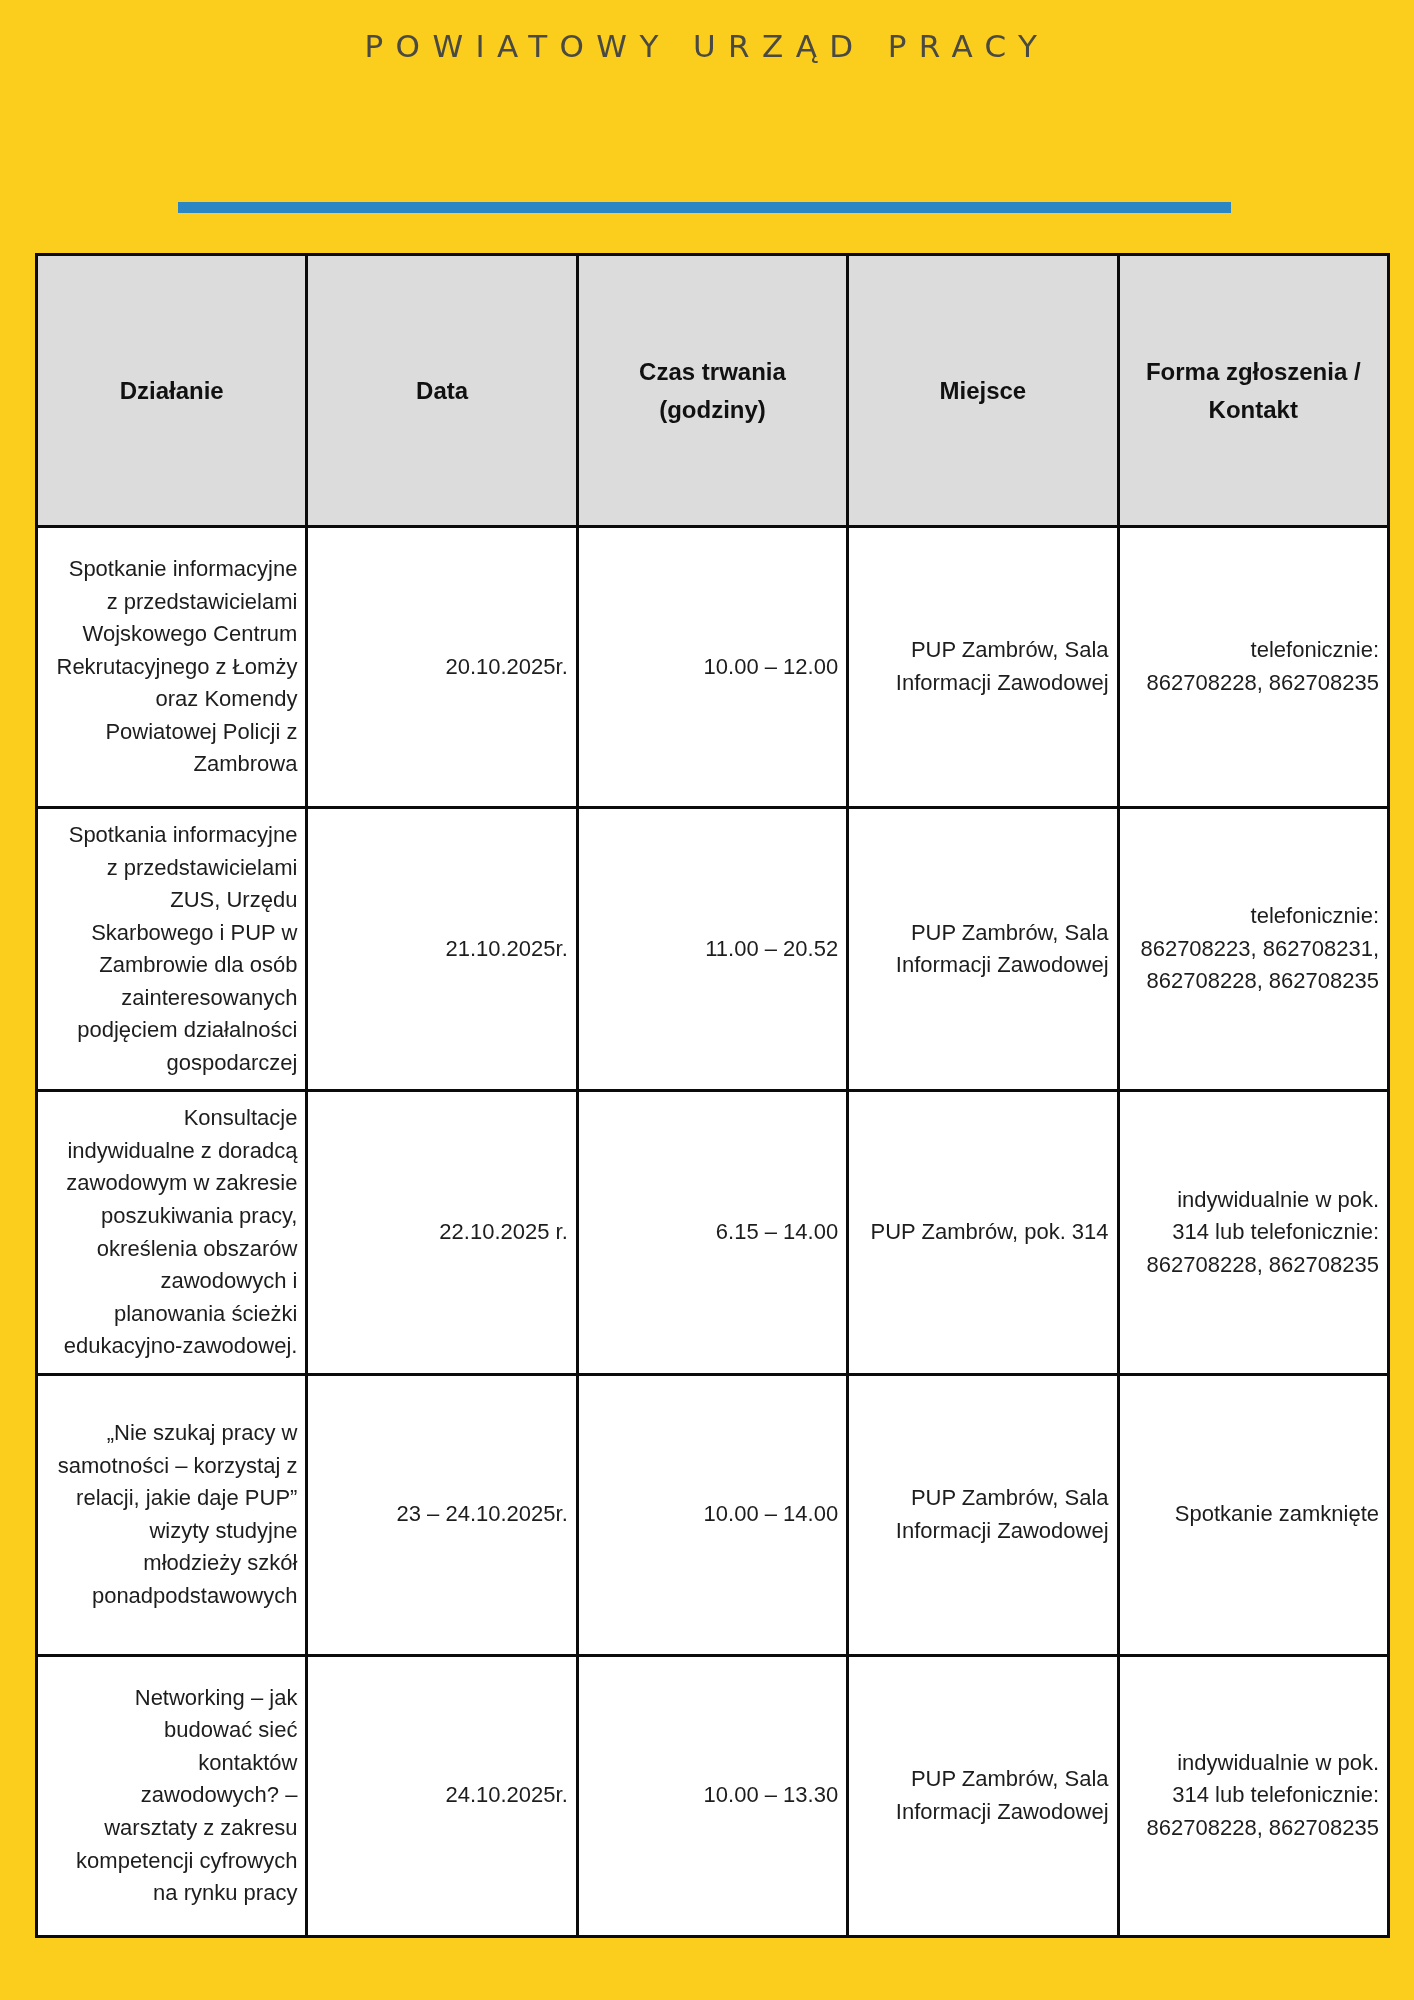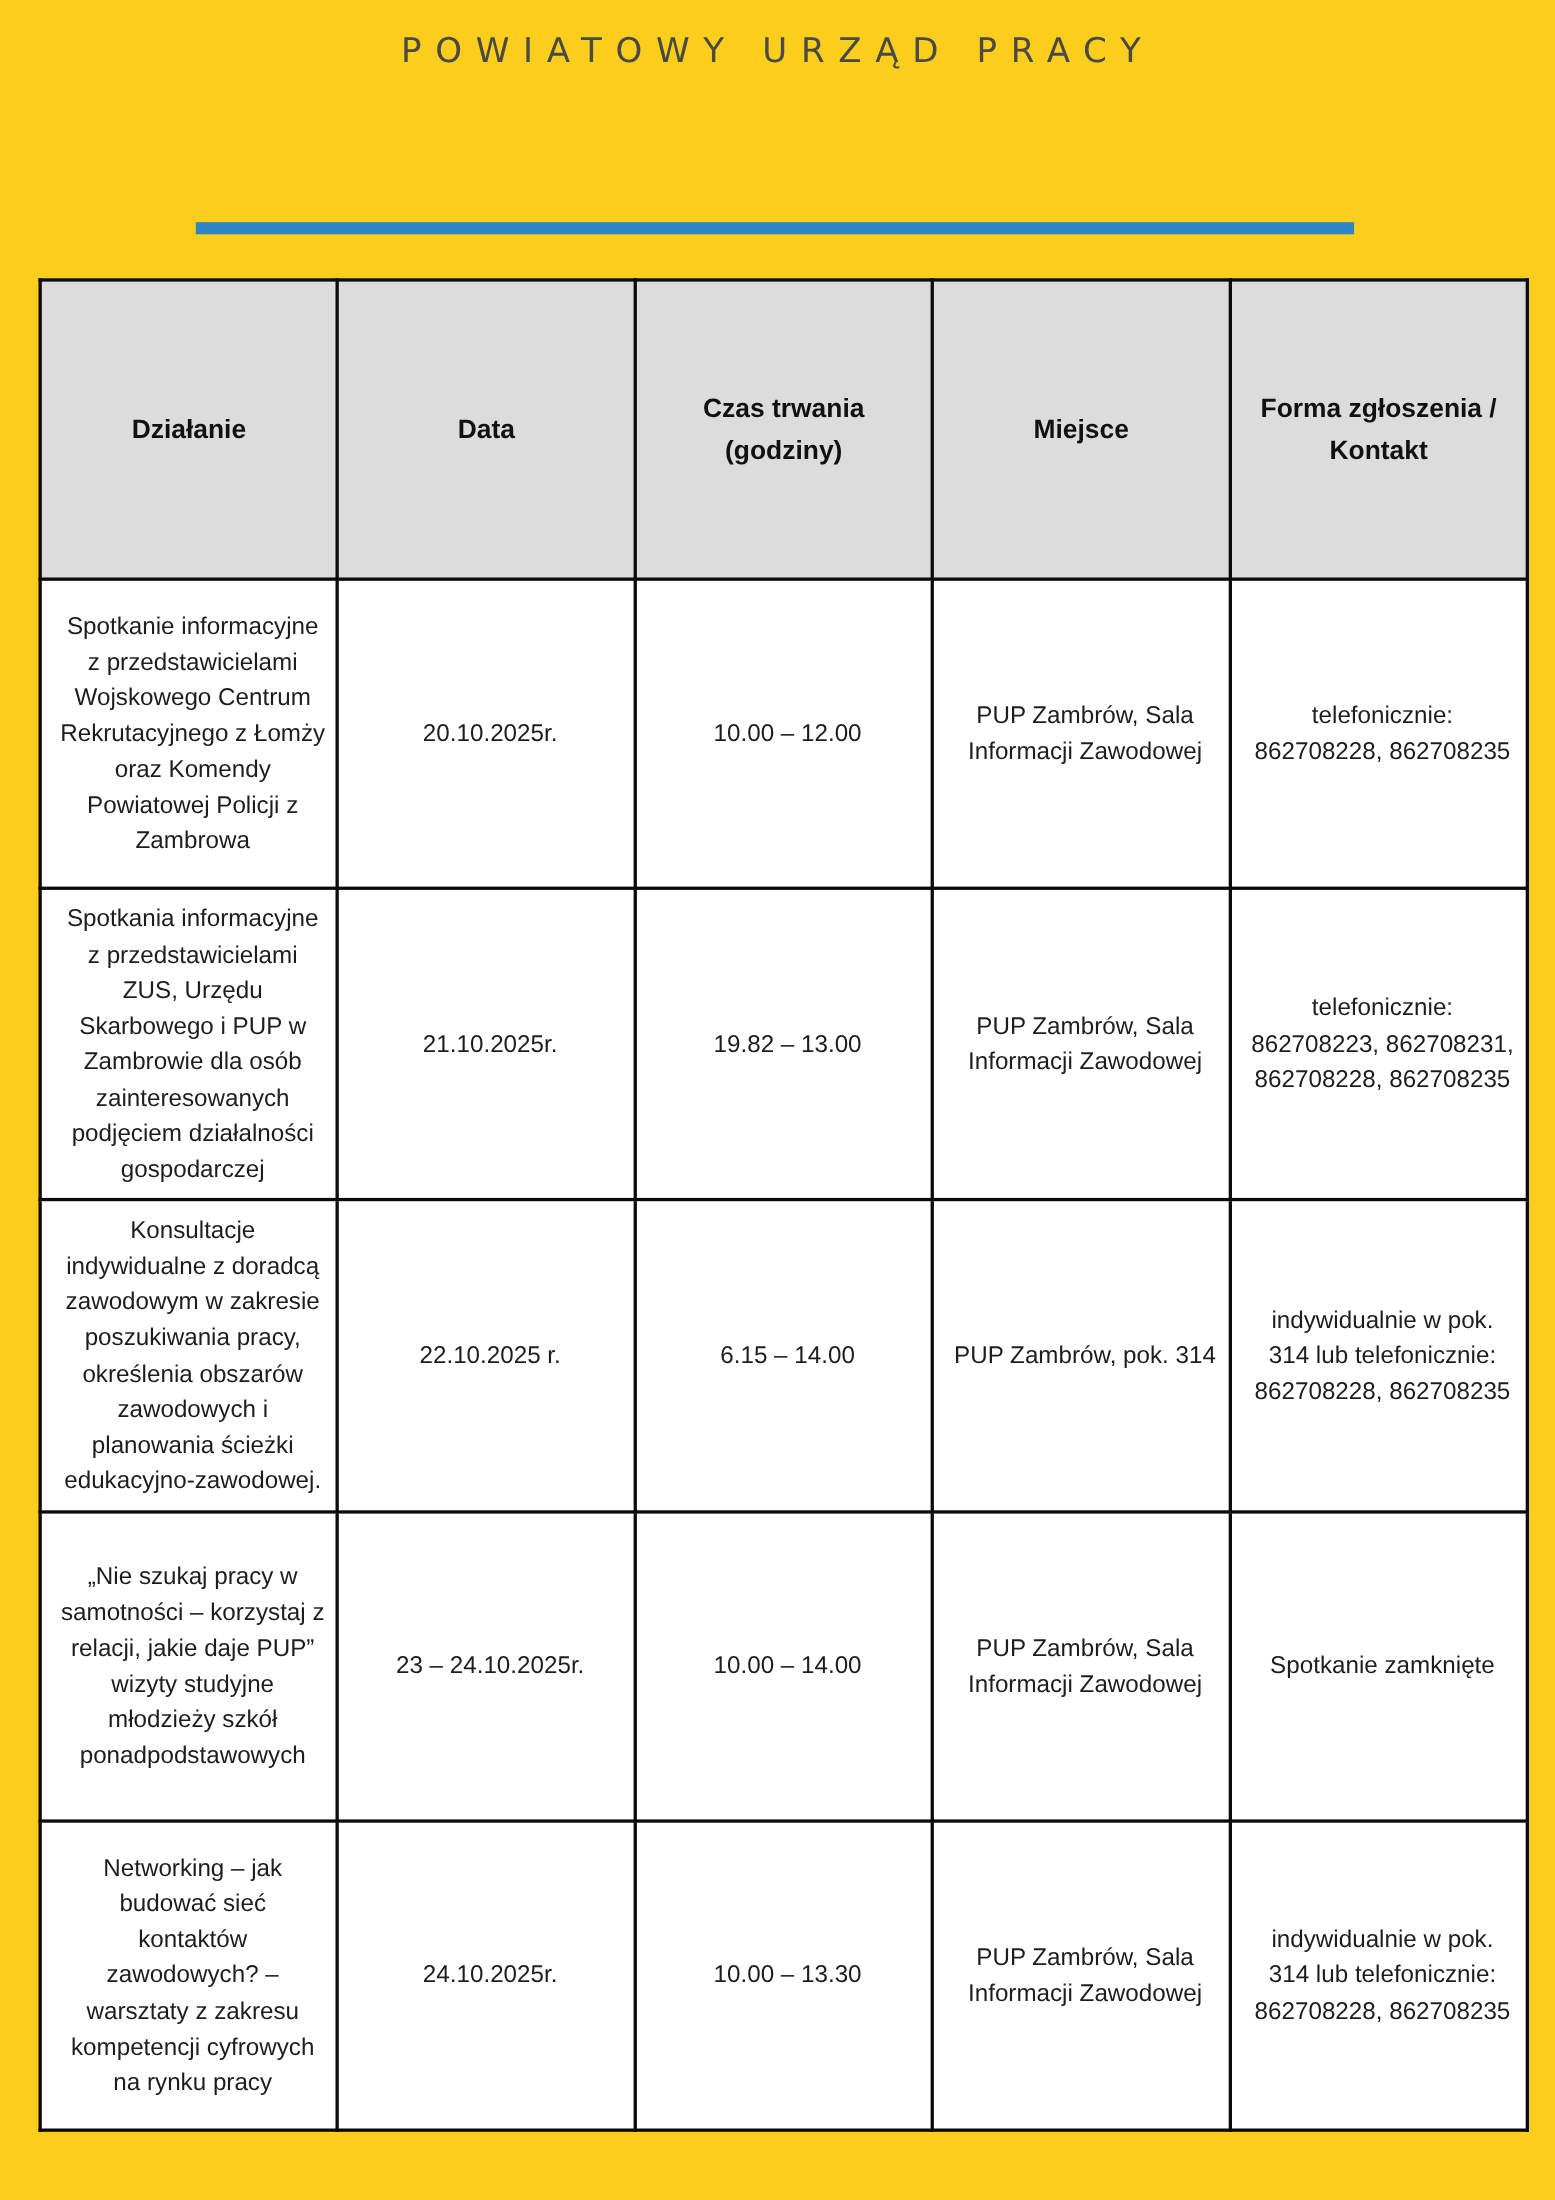--- a/index.html
+++ b/index.html
@@ -55,21 +55,21 @@
     font-weight: bold;
     text-align: center;
     padding: 8px 10px;
     line-height: 1.55;
   }
   .schedule td {
     background: #FFFFFF;
     color: #1D1D1D;
     font-size: 22px;
     line-height: 1.48;
-    text-align: center;
+    text-align: right;
     padding: 10px 8px 10px 15px;
   }
 </style>
 </head>
 <body>
 
 <header class="masthead">
   <div class="m-line m1">POWIATOWY URZĄD PRACY</div>
 </header>
 
@@ -106,21 +106,21 @@
     <tr>
       <td>Spotkania informacyjne
 z przedstawicielami
 ZUS, Urzędu
 Skarbowego i PUP w
 Zambrowie dla osób
 zainteresowanych
 podjęciem działalności
 gospodarczej</td>
       <td>21.10.2025r.</td>
-      <td>19.82 – 13.00</td>
+      <td>11.00 – 20.52</td>
       <td>PUP Zambrów, Sala
 Informacji Zawodowej</td>
       <td>telefonicznie:
 862708223, 862708231,
 862708228, 862708235</td>
     </tr>
     <tr>
       <td>Konsultacje
 indywidualne z doradcą
 zawodowym w zakresie

